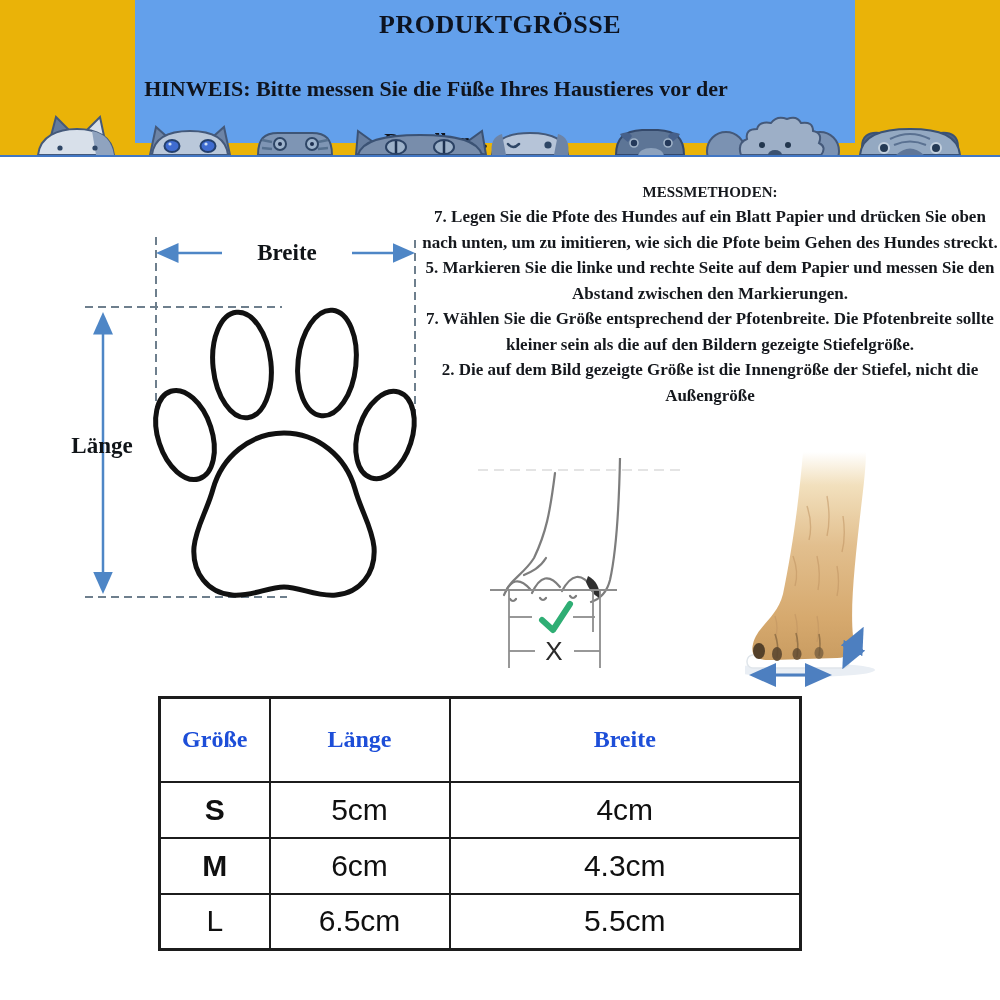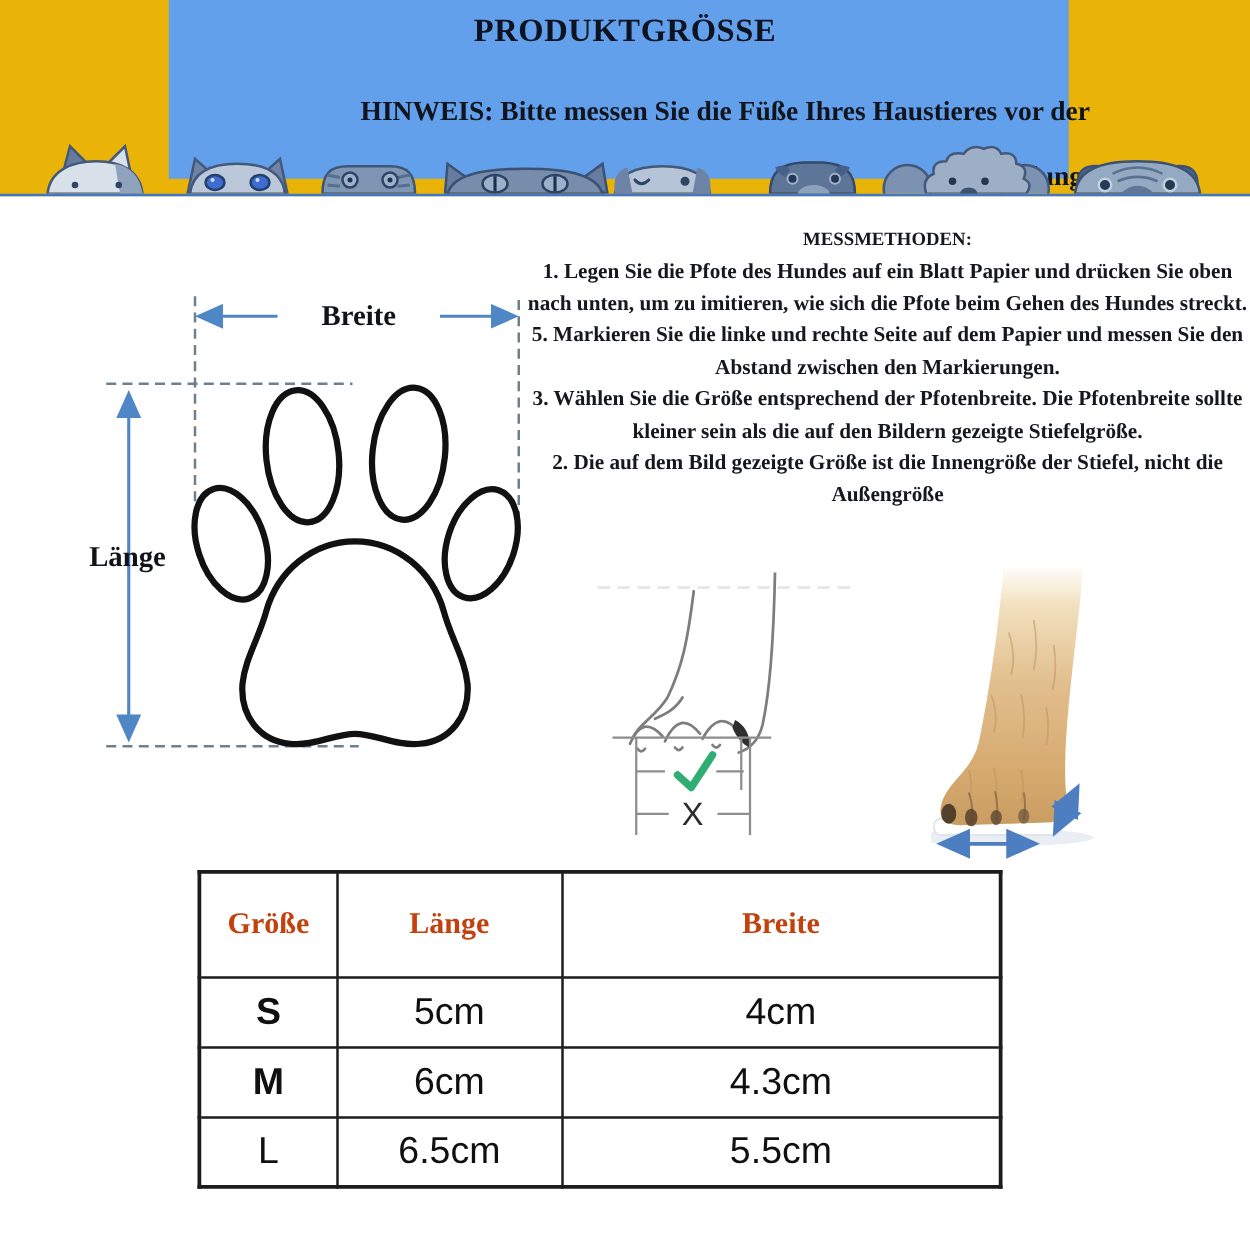--- a/index.html
+++ b/index.html
@@ -15,21 +15,21 @@
     background:#eab308; overflow:hidden; border-bottom:2px solid #4277c4;
   }
   .banner-panel {
     position:absolute; left:135px; top:0; width:720px; height:143px;
     background:#63a0eb;
   }
   .banner-title {
     position:absolute; left:0; top:10px; width:1000px; text-align:center;
     font-size:26px; font-weight:bold; letter-spacing:0.5px; color:#0d1320;
   }
-  .banner-note { position:absolute; left:0; width:872px; text-align:right;
+  .banner-note { position:absolute; left:0; width:872px; text-align:center;
     font-size:22px; font-weight:bold; color:#10141d; }
   .note-1 { top:76px; }
   .note-2 { top:128px;font-family:Liberation Serif, serif; }
   .animals { position:absolute; left:0; bottom:0; width:1000px; height:52px; }
 
   
   .paw-diagram { position:absolute; left:55px; top:225px; width:390px; height:395px; }
   .diagram-label { position:absolute; font-size:23px; font-weight:bold; color:#101418; text-align:center; }
   .label-breite { left:227px; top:240px; width:120px; }
   .label-laenge { left:42px;  top:433px; width:120px; }
@@ -47,21 +47,21 @@
   .size-table {
     position:absolute; left:158px; top:696px; width:641px;
     border-collapse:collapse; table-layout:fixed;
   }
   .size-table th, .size-table td {
     border:2px solid #1c1c1c; text-align:center; vertical-align:middle;
     background:#ffffff;
   }
   .size-table { border:3px solid #1c1c1c; }
   .size-table th { height:84px; font-size:24px; font-weight:bold;
-    font-family:"Liberation Serif","DejaVu Serif",serif; color:#c2410c; }
+    font-family:"Liberation Serif","DejaVu Serif",serif; color:#1d4ed8; }
   .size-table td { height:56px; font-size:30px;
     font-family:"Liberation Sans","DejaVu Sans",sans-serif; color:#101010; }
   .size-table .col-size { width:110px; }
   .size-table .col-len  { width:180px; }
   .size-table .col-wid  { width:351px; }
   .size-table tr.r-s td.c-size, .size-table tr.r-m td.c-size { font-weight:bold; }
 </style>
 </head>
 <body>
 
@@ -176,23 +176,23 @@
       <ellipse cx="272" cy="138" rx="29" ry="53" transform="rotate(6 272 138)"></ellipse>
       <ellipse cx="330" cy="210" rx="27" ry="45" transform="rotate(18 330 210)"></ellipse>
       <path d="M229 208 C263 208 291 232 300 264 C306 286 317 302 319 322 C321 348 305 368 281 370 C262 372 245 362 229 362 C213 362 196 372 177 370 C153 368 137 348 139 322 C141 302 152 286 158 264 C167 232 195 208 229 208 Z"></path>
     </g>
   </svg>
   <div class="diagram-label label-breite">Breite</div>
   <div class="diagram-label label-laenge">Länge</div>
 
   <div class="instructions">
     <h3>MESSMETHODEN:</h3>
-    <p>1. Legen Sie die Pfote des Hundes auf ein Blatt Papier und drücken Sie oben nach unten, um zu imitieren, wie sich die Pfote beim Gehen des Hundes streckt.</p>
+    <p>7. Legen Sie die Pfote des Hundes auf ein Blatt Papier und drücken Sie oben nach unten, um zu imitieren, wie sich die Pfote beim Gehen des Hundes streckt.</p>
     <p>5. Markieren Sie die linke und rechte Seite auf dem Papier und messen Sie den Abstand zwischen den Markierungen.</p>
-    <p>3. Wählen Sie die Größe entsprechend der Pfotenbreite. Die Pfotenbreite sollte kleiner sein als die auf den Bildern gezeigte Stiefelgröße.</p>
+    <p>7. Wählen Sie die Größe entsprechend der Pfotenbreite. Die Pfotenbreite sollte kleiner sein als die auf den Bildern gezeigte Stiefelgröße.</p>
     <p>2. Die auf dem Bild gezeigte Größe ist die Innengröße der Stiefel, nicht die Außengröße</p>
   </div>
 
   <svg class="fit-sketch" viewBox="0 0 250 230">
     <line x1="28" y1="12" x2="232" y2="12" stroke="#e4e4e4" stroke-width="2" stroke-dasharray="10 6"></line>
     <g stroke="#7d7d7d" stroke-width="2.2" fill="none" stroke-linecap="round">
       <path d="M105 15 C100 55 96 75 84 100 C74 116 60 122 56 133"></path>
       <path d="M170 0 C169 50 166 95 160 122 C157 134 150 141 141 144"></path>
       <path d="M96 100 C90 110 81 114 74 117"></path>
       <path d="M54 137 q 10 -24 26 -6"></path>

